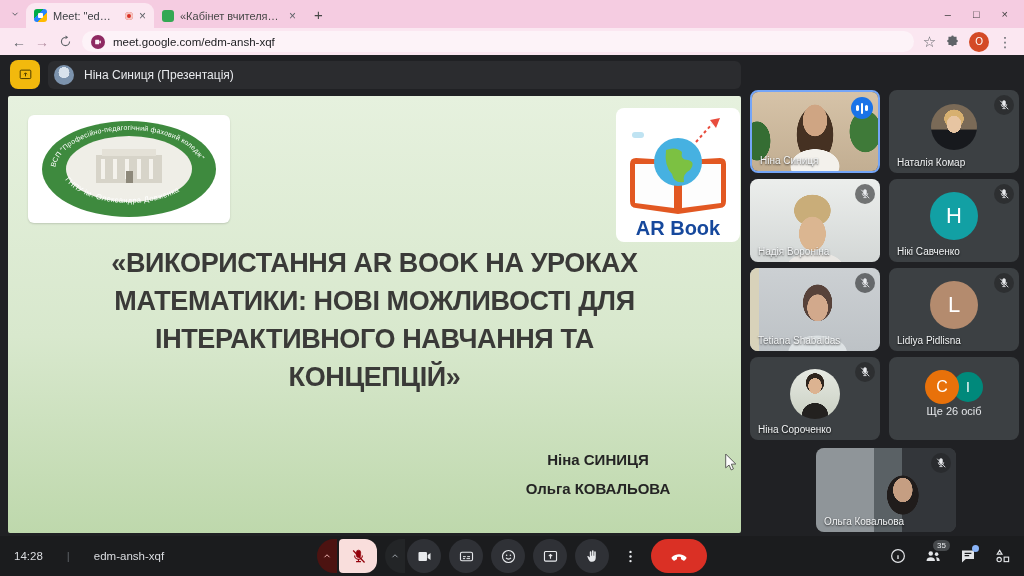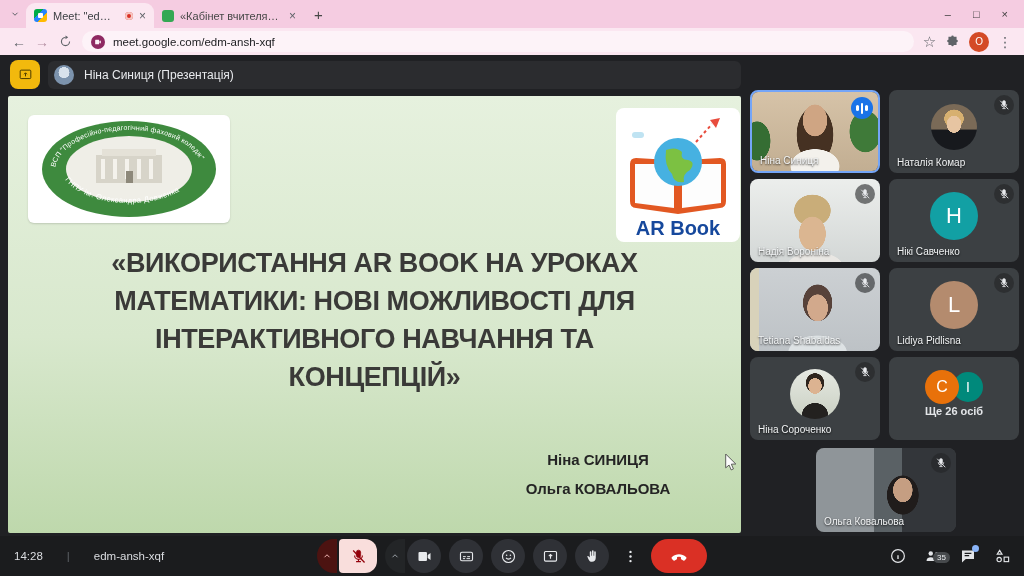--- a/index.html
+++ b/index.html
@@ -110,21 +110,21 @@
     radial-gradient(ellipse 21px 18px at 50% 90%, #23211f 0 60%, transparent 62%),
     linear-gradient(180deg,#e6e9e2,#c9cfc2);}
   .avatar-letter{position:absolute;left:50%;top:44%;transform:translate(-50%,-50%);
     width:48px;height:48px;border-radius:50%;display:flex;align-items:center;justify-content:center;
     color:#fff;font-size:22px;}
   .ovf-circles{position:absolute;left:50%;top:36%;transform:translate(-50%,-50%);
     display:flex;align-items:center;}
   .ovf-c{border-radius:50%;display:flex;align-items:center;justify-content:center;color:#fff;}
   .ovf-c.c1{width:34px;height:34px;font-size:16px;z-index:2;}
   .ovf-c.c2{width:30px;height:30px;font-size:14px;margin-left:-6px;}
-  .ovf-label{position:absolute;left:0;right:0;top:58%;text-align:center;font-size:11px;color:#e3e5e8;font-weight:bold;}
+  .ovf-label{position:absolute;left:0;right:0;top:58%;text-align:center;font-size:11px;color:#e3e5e8;}
 
   
   .bottombar{position:absolute;top:536px;left:0;width:1024px;height:40px;background:#1b1c1e;}
   .bb-left{position:absolute;left:14px;top:0;height:40px;display:flex;align-items:center;gap:24px;
     font-size:11.5px;color:#dadce0;}
   .bb-sep{color:#5f6368;}
   .bb-center{position:absolute;left:50%;top:3px;transform:translateX(-50%);
     display:flex;align-items:center;gap:8px;}
   .split{display:flex;gap:2px;}
   .chev{width:20px;height:34px;display:flex;align-items:center;justify-content:center;
@@ -141,21 +141,21 @@
     align-items:center;justify-content:center;}
   .cbtn svg{width:17px;height:17px;stroke:#e8eaed;fill:#e8eaed;}
   .cbtn.bare{background:transparent;width:26px;}
   .endbtn{width:56px;height:34px;border-radius:17px;background:#da3025;display:flex;
     align-items:center;justify-content:center;}
   .endbtn svg{width:20px;height:20px;fill:#fff;}
   .bb-right{position:absolute;right:12px;top:0;height:40px;display:flex;align-items:center;gap:17px;}
   .bb-right .ric{position:relative;display:flex;}
   .bb-right svg{width:18px;height:18px;stroke:#e3e5e8;fill:#e3e5e8;}
   .badge{position:absolute;top:-7px;right:-8px;background:#474a4d;color:#e8eaed;font-size:8px;
-    padding:1px 4px;border-radius:7px;margin-top:12px;}
+    padding:1px 4px;border-radius:7px;}
   .bluedot{position:absolute;top:-2px;right:-2px;width:7px;height:7px;border-radius:50%;background:#8ab4f8;}
 
   svg.icon{display:block;}
 </style>
 </head>
 <body>
 
 <svg width="0" height="0" style="position:absolute">
   <defs>
     <symbol id="i-chevup" viewBox="0 0 24 24">

